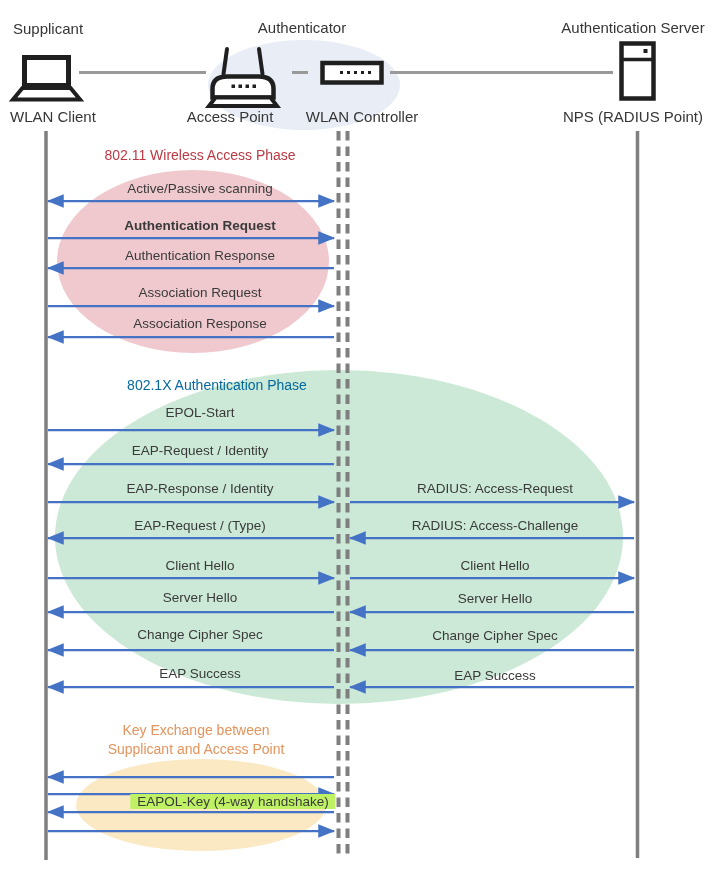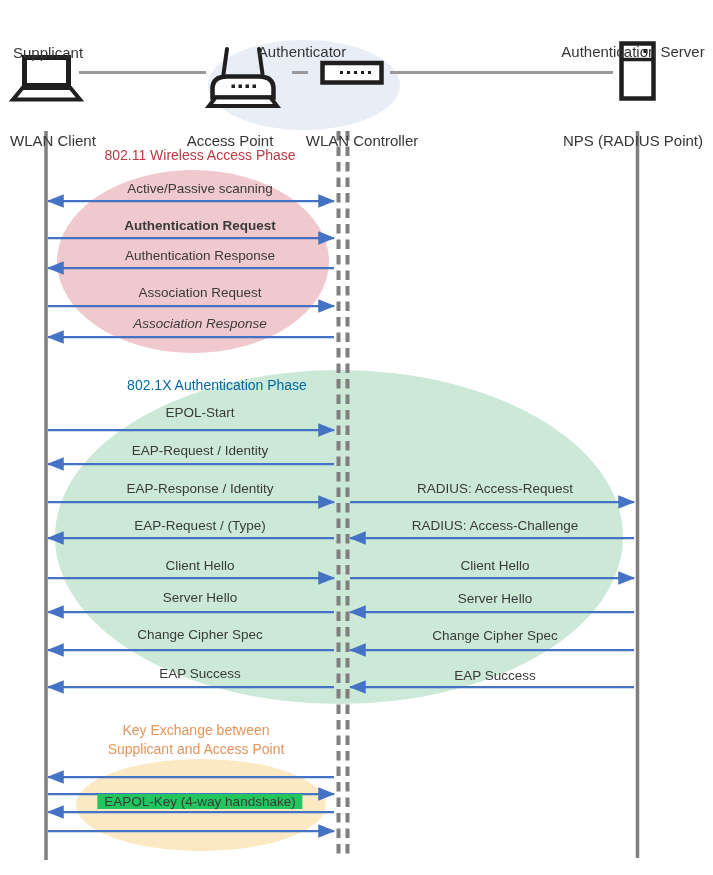--- a/index.html
+++ b/index.html
@@ -1,26 +1,26 @@
 <!DOCTYPE html>
 <html><head>
 <meta charset="utf-8">
 <style>
   html,body{margin:0;padding:0;background:#fff;}
   #canvas{position:relative;width:713px;height:875px;background:#ffffff;overflow:hidden;
           font-family:"Liberation Sans",sans-serif;}
   .ellipse{position:absolute;border-radius:50%;}
   #svg-layer{position:absolute;left:0;top:0;z-index:2;}
-  .lbl{position:absolute;z-index:3;font-size:15px;color:#363636;white-space:nowrap;margin-top:24px;}
+  .lbl{position:absolute;z-index:3;font-size:15px;color:#363636;white-space:nowrap;}
   .ctr{transform:translateX(-50%);text-align:center;}
   .phase-title{position:absolute;z-index:3;font-size:14px;line-height:19px;white-space:pre-line;
                transform:translateX(-50%);text-align:center;}
   .msg-label{position:absolute;z-index:3;font-size:13.5px;color:#3a3a3a;white-space:nowrap;
              transform:translateX(-50%);}
-  .msg-label.boxed{background:#22c55e;padding:0 7px;}
+  .msg-label.boxed{background:#bef264;padding:0 7px;margin-left:33px;}
   #ellipse-layer .ellipse{z-index:1;}
 </style>
 </head>
 <body>
 
 <div id="canvas">
 
   <div class="ellipse" style="left:208px;top:40px;width:192px;height:90px;background:#E9EDF6;"></div>
 
   <div id="ellipse-layer">
@@ -122,21 +122,21 @@
   <div class="lbl ctr" style="left:230px;top:108px;">Access Point</div>
   <div class="lbl ctr" style="left:362px;top:108px;">WLAN Controller</div>
   <div class="lbl ctr" style="left:633px;top:108px;">NPS (RADIUS Point)</div>
 
   <div id="phase-layer">
       <div class="phase-title" style="left: 200px; top: 145.5px; color: rgb(187, 57, 68);">802.11 Wireless Access Phase</div>
       <div class="msg-label" style="left: 200px; top: 181px;">Active/Passive scanning</div>
       <div class="msg-label" style="left: 200px; top: 218px; font-weight: bold;">Authentication Request</div>
       <div class="msg-label" style="left: 200px; top: 248px;">Authentication Response</div>
       <div class="msg-label" style="left: 200px; top: 285px;">Association Request</div>
-      <div class="msg-label" style="left: 200px; top: 316px; font-style: italic;">Association Response</div>
+      <div class="msg-label" style="left: 200px; top: 316px;">Association Response</div>
       <div class="phase-title" style="left: 217px; top: 375.5px; color: #0369a1;">802.1X Authentication Phase</div>
       <div class="msg-label" style="left: 200px; top: 405px;">EPOL-Start</div>
       <div class="msg-label" style="left: 200px; top: 443px;">EAP-Request / Identity</div>
       <div class="msg-label" style="left: 200px; top: 481px;">EAP-Response / Identity</div>
       <div class="msg-label" style="left: 495px; top: 481px;">RADIUS: Access-Request</div>
       <div class="msg-label" style="left: 200px; top: 518px;">EAP-Request / (Type)</div>
       <div class="msg-label" style="left: 495px; top: 518px;">RADIUS: Access-Challenge</div>
       <div class="msg-label" style="left: 200px; top: 558px;">Client Hello</div>
       <div class="msg-label" style="left: 495px; top: 558px;">Client Hello</div>
       <div class="msg-label" style="left: 200px; top: 590px;">Server Hello</div>

